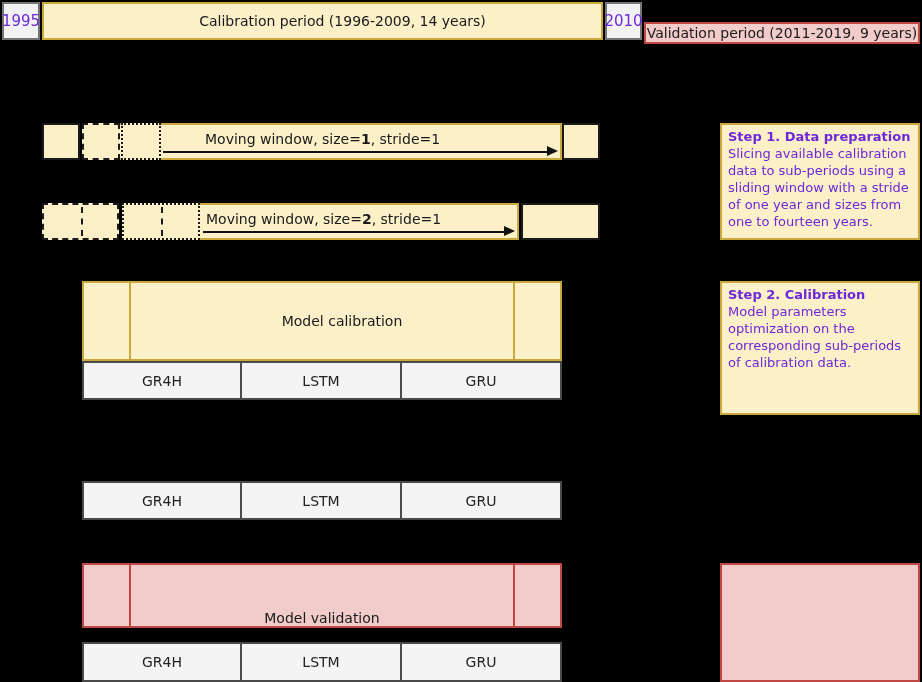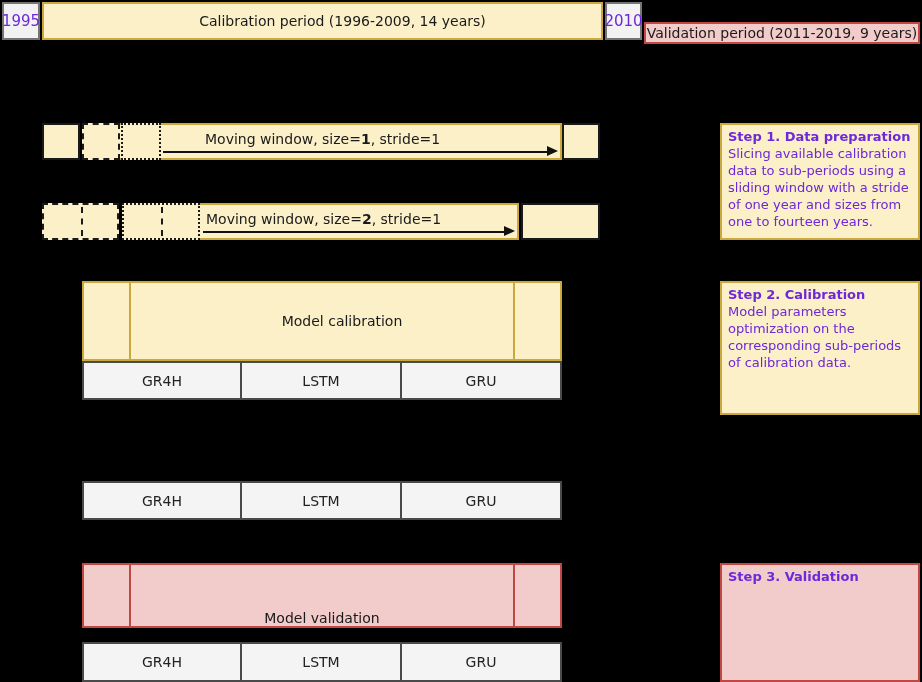--- a/index.html
+++ b/index.html
@@ -128,16 +128,15 @@
 
   <div class="abs step cream" style="top:123px;height:117px;">
     <div class="step-title">Step 1. Data preparation</div>
     <div class="step-body">Slicing available calibration data to sub-periods using a sliding window with a stride of one year and sizes from one to fourteen years.</div>
   </div>
   <div class="abs step cream" style="top:281px;height:134px;">
     <div class="step-title">Step 2. Calibration</div>
     <div class="step-body">Model parameters optimization on the corresponding sub-periods of calibration data.</div>
   </div>
   <div class="abs step pink" style="top:563px;height:119px;">
-    <div class="step-title">Step 3. Validation</div>
   </div>
 
 </div>
 
 </body></html>

